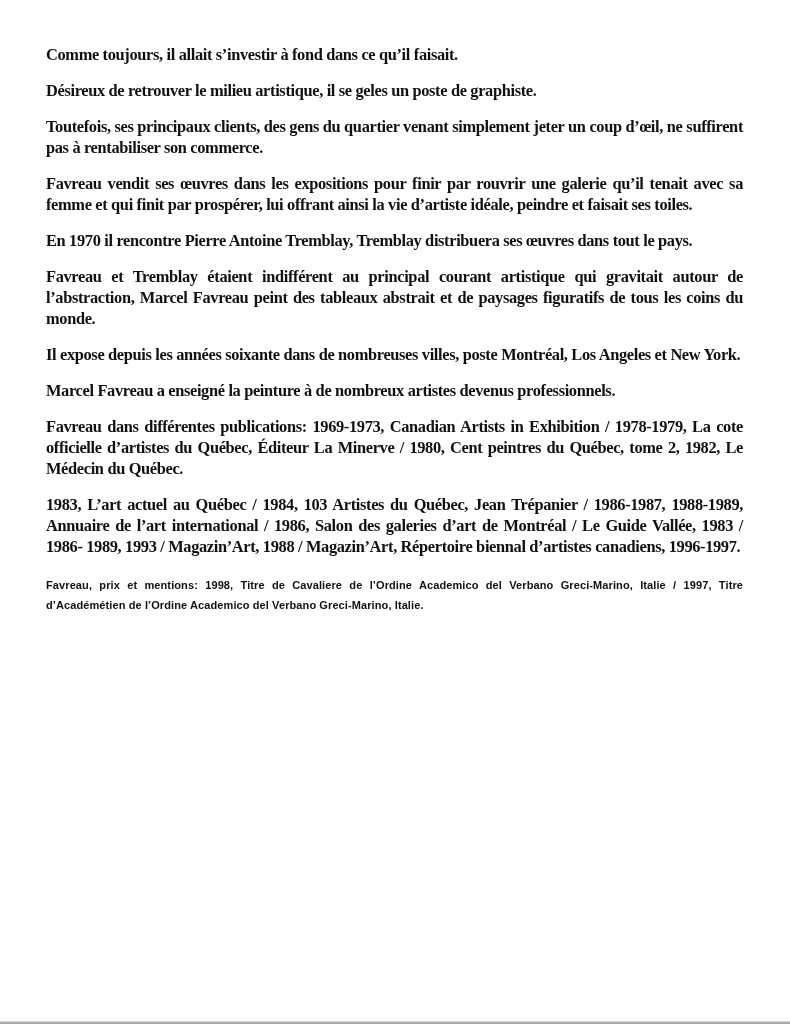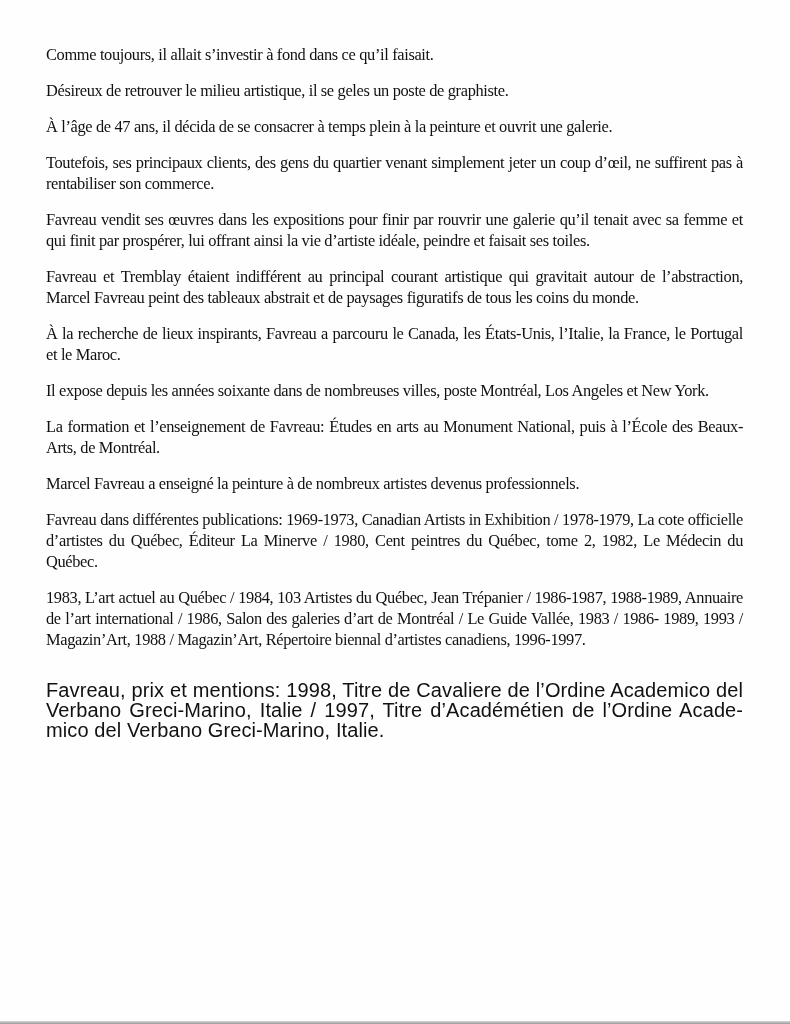--- a/index.html
+++ b/index.html
@@ -16,56 +16,54 @@
     }
     .page {
       position: absolute;
       left: 46px;
       top: 44px;
       width: 697px;
       color: #111111;
     }
     .para {
       font-family: "Liberation Serif", serif;
-      font-weight: normal;
+      font-weight: bold;
       font-size: 16.4px;
       line-height: 21px;
       text-align: justify;
       margin: 0 0 15px 0;
       letter-spacing: -0.35px;
       hyphens: manual;
     }
     .para.sans {
       font-family: "Liberation Sans", sans-serif;
-      font-size: 20px;
+      font-size: 11px;
       line-height: 20px;
       letter-spacing: 0.1px;
-      margin-top: 30px;
+      margin-top: 18px;
     }
     .scan-edge {
       position: absolute;
       left: 0;
       right: 0;
       bottom: 0;
       height: 3px;
       background: linear-gradient(to bottom, #d8d8d8, #9a9a9a);
     }
   </style>
 </head>
 <body>
 
 <div class="page">
   <p class="para">Comme toujours, il allait s’investir à fond dans ce qu’il faisait.</p>
   <p class="para">Désireux de retrouver le milieu artistique, il se geles un poste de graphiste.</p>
-  <p class="para">À l’âge de 47 ans, il décida de se consacrer à temps plein à la peinture et ouvrit une gale­rie.</p>
   <p class="para">Toutefois, ses principaux clients, des gens du quartier venant simplement jeter un coup d’œil, ne suffirent pas à rentabiliser son commerce.</p>
   <p class="para">Favreau vendit ses œuvres dans les expositions pour finir par rouvrir une galerie qu’il te­nait avec sa femme et qui finit par prospérer, lui offrant ainsi la vie d’artiste idéale, peindre et faisait ses toiles.</p>
+  <p class="para">En 1970 il rencontre Pierre Antoine Tremblay, Tremblay distribuera ses œuvres dans tout le pays.</p>
   <p class="para">Favreau et Tremblay étaient indifférent au principal courant artistique qui gravitait au­tour de l’abstraction, Marcel Favreau peint des tableaux abstrait et de paysages figuratifs de tous les coins du monde.</p>
-  <p class="para">À la recherche de lieux inspirants, Favreau a parcouru le Canada, les États-Unis, l’Ita­lie, la France, le Portugal et le Maroc.</p>
   <p class="para">Il expose depuis les années soixante dans de nombreuses villes, poste Montréal, Los An­geles et New York.</p>
-  <p class="para">La formation et l’enseignement de Favreau: Études en arts au Monument National, puis à l’École des Beaux-Arts, de Montréal.</p>
   <p class="para">Marcel Favreau a enseigné la peinture à de nombreux artistes devenus professionnels.</p>
   <p class="para">Favreau dans différentes publications: 1969-1973, Canadian Artists in Exhibition / 1978-1979, La cote officielle d’artistes du Québec, Éditeur La Minerve / 1980, Cent peintres du Québec, tome 2, 1982, Le Médecin du Québec.</p>
   <p class="para">1983, L’art actuel au Québec / 1984, 103 Artistes du Québec, Jean Trépanier / 1986-1987, 1988-1989, Annuaire de l’art international / 1986, Salon des galeries d’art de Montréal / Le Guide Vallée, 1983 / 1986- 1989, 1993 / Magazin’Art, 1988 / Magazin’Art, Répertoire biennal d’artistes canadiens, 1996-1997.</p>
   <p class="para sans">Favreau, prix et mentions: 1998, Titre de Cavaliere de l’Ordine Academico del Verbano Greci-Marino, Italie / 1997, Titre d’Académétien de l’Ordine Acade­mico del Verbano Greci-Marino, Italie.</p>
 </div>
 
 <div class="scan-edge"></div>
 
 </body></html>

